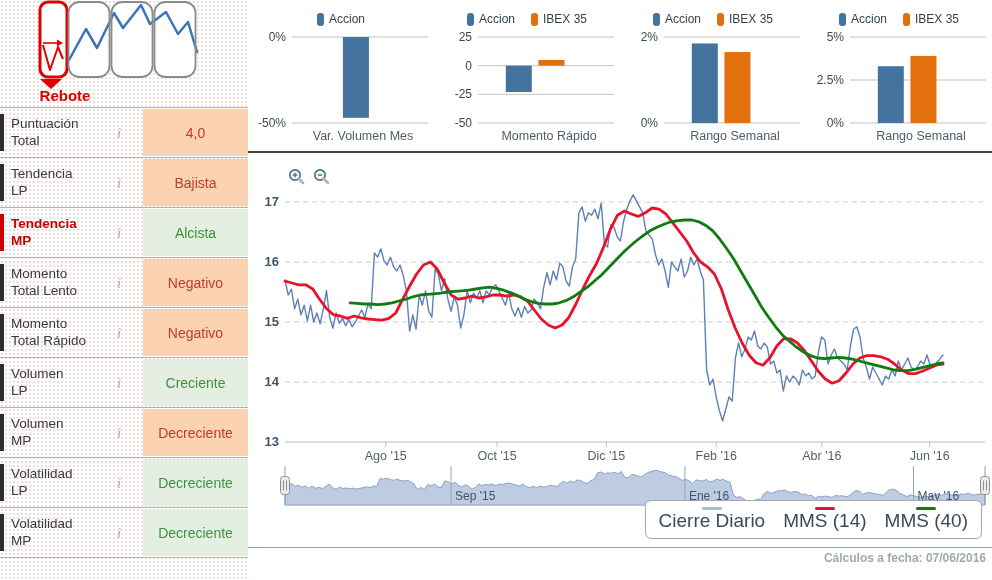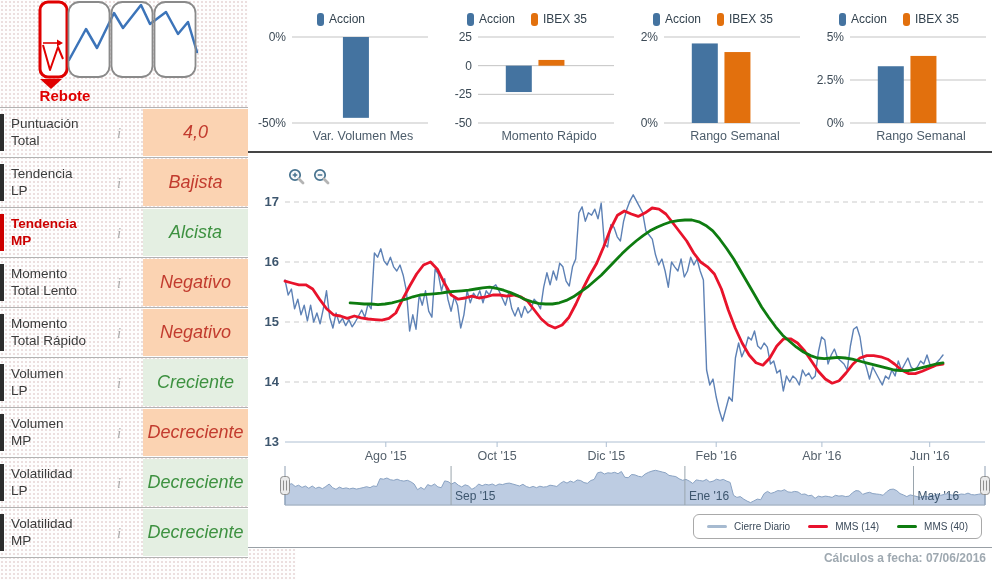--- a/index.html
+++ b/index.html
@@ -2,36 +2,36 @@
 <html><head>
 <meta charset="utf-8">
 <style>
   html,body{margin:0;padding:0;background:#fff;}
   #app{position:relative;width:992px;height:580px;overflow:hidden;
        font-family:"Liberation Sans",sans-serif;background:#fff;}
 
   
   .sidebar{position:absolute;left:0;top:0;width:248px;height:580px;
     background-image:radial-gradient(circle,#ecdfdf 1px,transparent 1.3px);
-    background-size:4px 4px;background-color:#fefefe;padding-left:48px;}
+    background-size:4px 4px;background-color:#fefefe;}
   .pattern-block{position:absolute;left:0;top:0;width:248px;height:107px;}
   .rebote-label{position:absolute;left:30px;top:87px;width:70px;text-align:center;
     font-size:15px;font-weight:bold;color:#e00000;}
   .rows{position:absolute;left:0;top:107px;width:248px;}
   .row{position:relative;height:49px;border-top:1px solid #b3b3b3;}
   .row:last-child{border-bottom:1px solid #b3b3b3;}
   .rowbar{position:absolute;left:0;top:6px;bottom:6px;width:4px;background:#2d2d2d;}
   .row.hl .rowbar{background:#cc0000;}
   .rowlabel{position:absolute;left:11px;top:50%;transform:translateY(-50%);
     font-size:13.5px;color:#3b3b3b;line-height:1.3;}
   .row.hl .rowlabel{color:#cc0000;font-weight:bold;}
   .info{position:absolute;left:117px;top:50%;transform:translateY(-50%);
     font-family:"Liberation Serif",serif;font-style:italic;color:#aeaeae;font-size:15px;cursor:pointer;}
   .cell{position:absolute;left:143px;right:0;top:1px;bottom:1px;display:flex;
-    align-items:center;justify-content:center;font-size:18px;font-style:italic;}
+    align-items:center;justify-content:center;font-size:14px;}
   .cell.neg{background:#fbd3b2;color:#c23b2e;}
   .cell.pos{background:#e4efe2;color:#3d9140;}
 
   
   .minicharts{position:absolute;left:248px;top:0;width:744px;height:151px;
     border-bottom:2px solid #454545;display:flex;background:#fff;}
   .mini{width:186px;}
   .mini-legend{height:20px;display:flex;justify-content:center;align-items:center;
     gap:16px;padding-top:9px;}
   .mini-legend .item{display:flex;align-items:center;gap:5px;font-size:12px;color:#33424e;cursor:pointer;}
@@ -40,21 +40,21 @@
   .mini-title{padding-left:44px;text-align:center;font-size:12.5px;color:#4d5d6b;margin-top:0px;}
 
   
   .chartpanel{position:absolute;left:248px;top:153px;width:744px;height:394px;
     border-bottom:1px solid #99a0a6;background:#fff;}
   .zoombtns{position:absolute;left:40px;top:15px;display:flex;gap:7px;z-index:5;}
   .zoombtns span{cursor:pointer;display:inline-block;}
   .legendbox{position:absolute;right:10px;bottom:8px;border:1px solid #a9a9a9;
     border-radius:6px;background:#fff;display:flex;gap:18px;padding:6px 13px;
     align-items:center;z-index:5;}
-  .legendbox .item{display:flex;gap:7px;align-items:center;font-size:10px;color:#3b4a5a;cursor:pointer;}
+  .legendbox .item{display:flex;gap:0;align-items:center;font-size:19px;color:#3b4a5a;cursor:pointer;flex-direction:column;}
   .lswatch{width:20px;height:3px;border-radius:2px;display:inline-block;}
 
   .footer{position:absolute;left:248px;top:551px;width:738px;text-align:right;
     font-size:12px;color:#9fa9b1;font-weight:bold;}
 </style>
 </head>
 <body>
 
 <div id="app">
 

